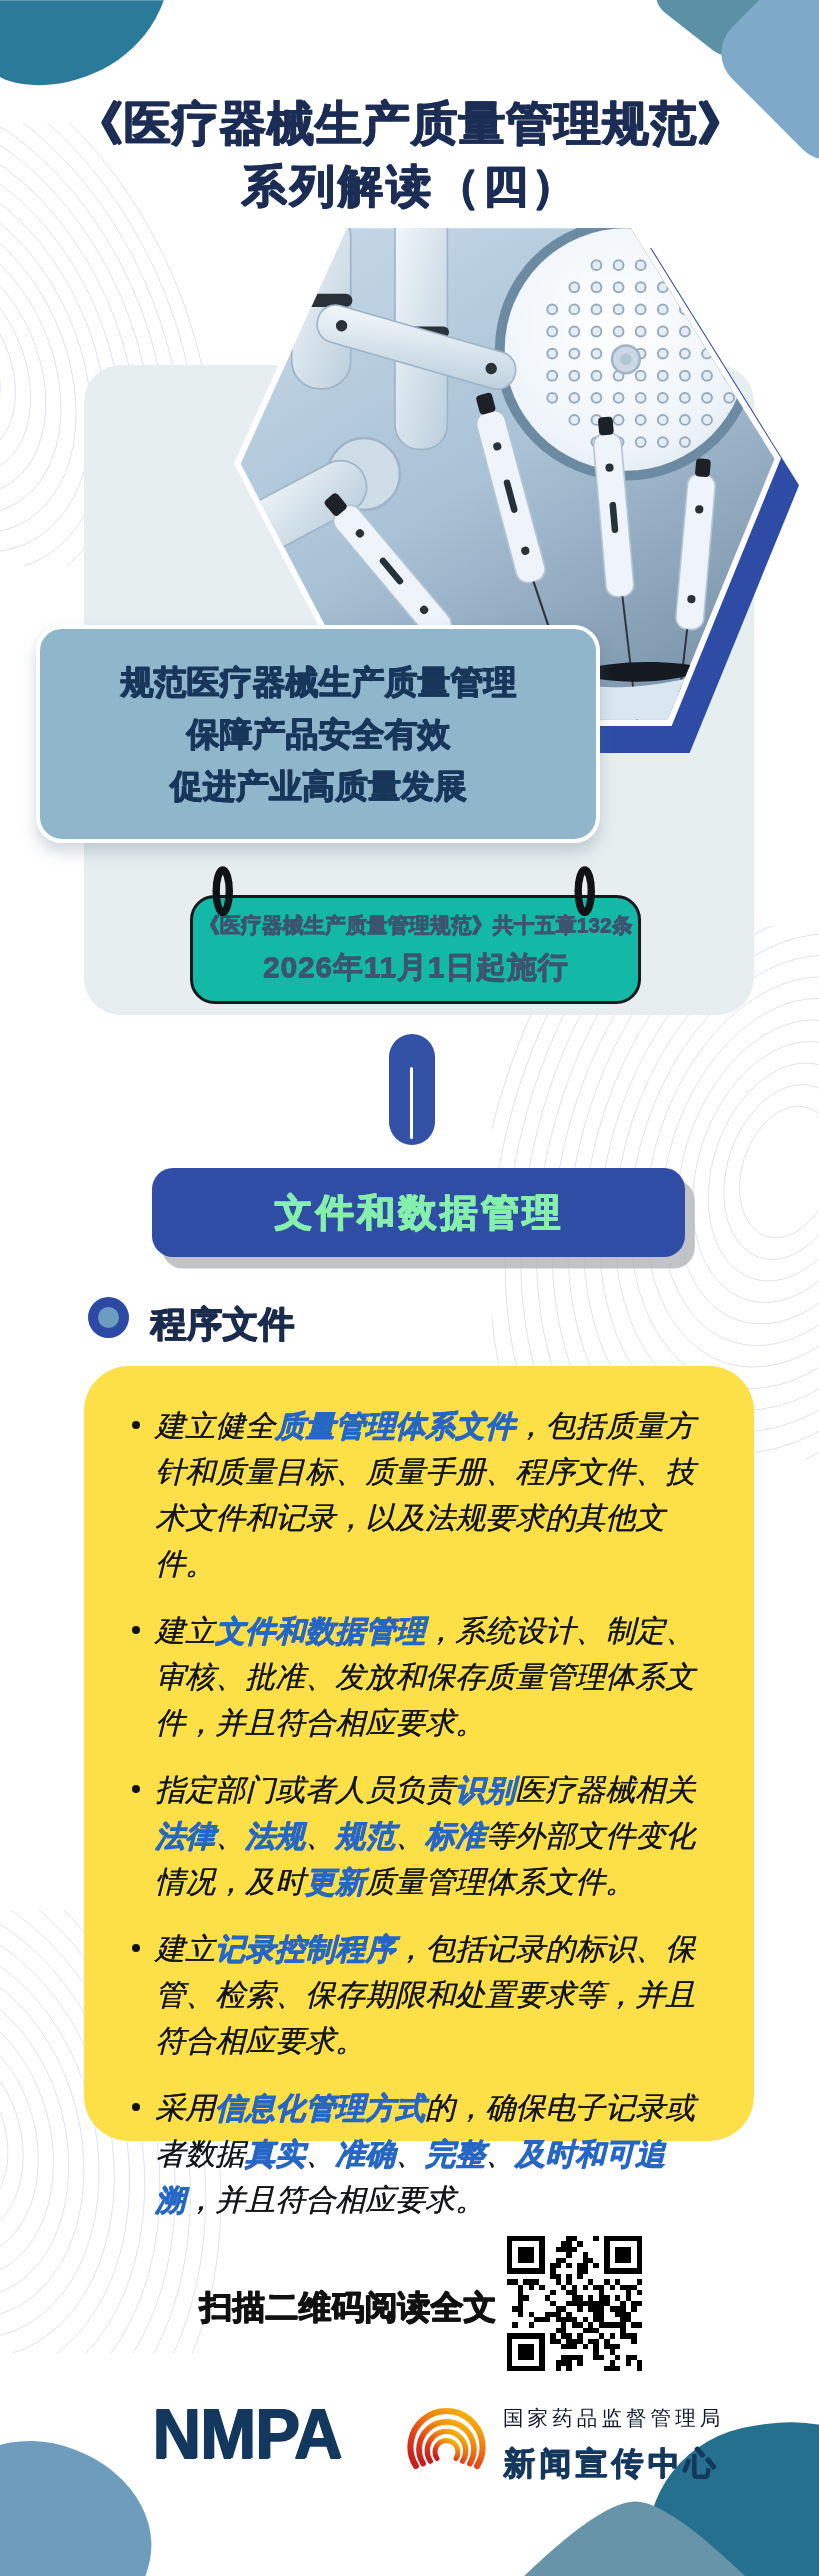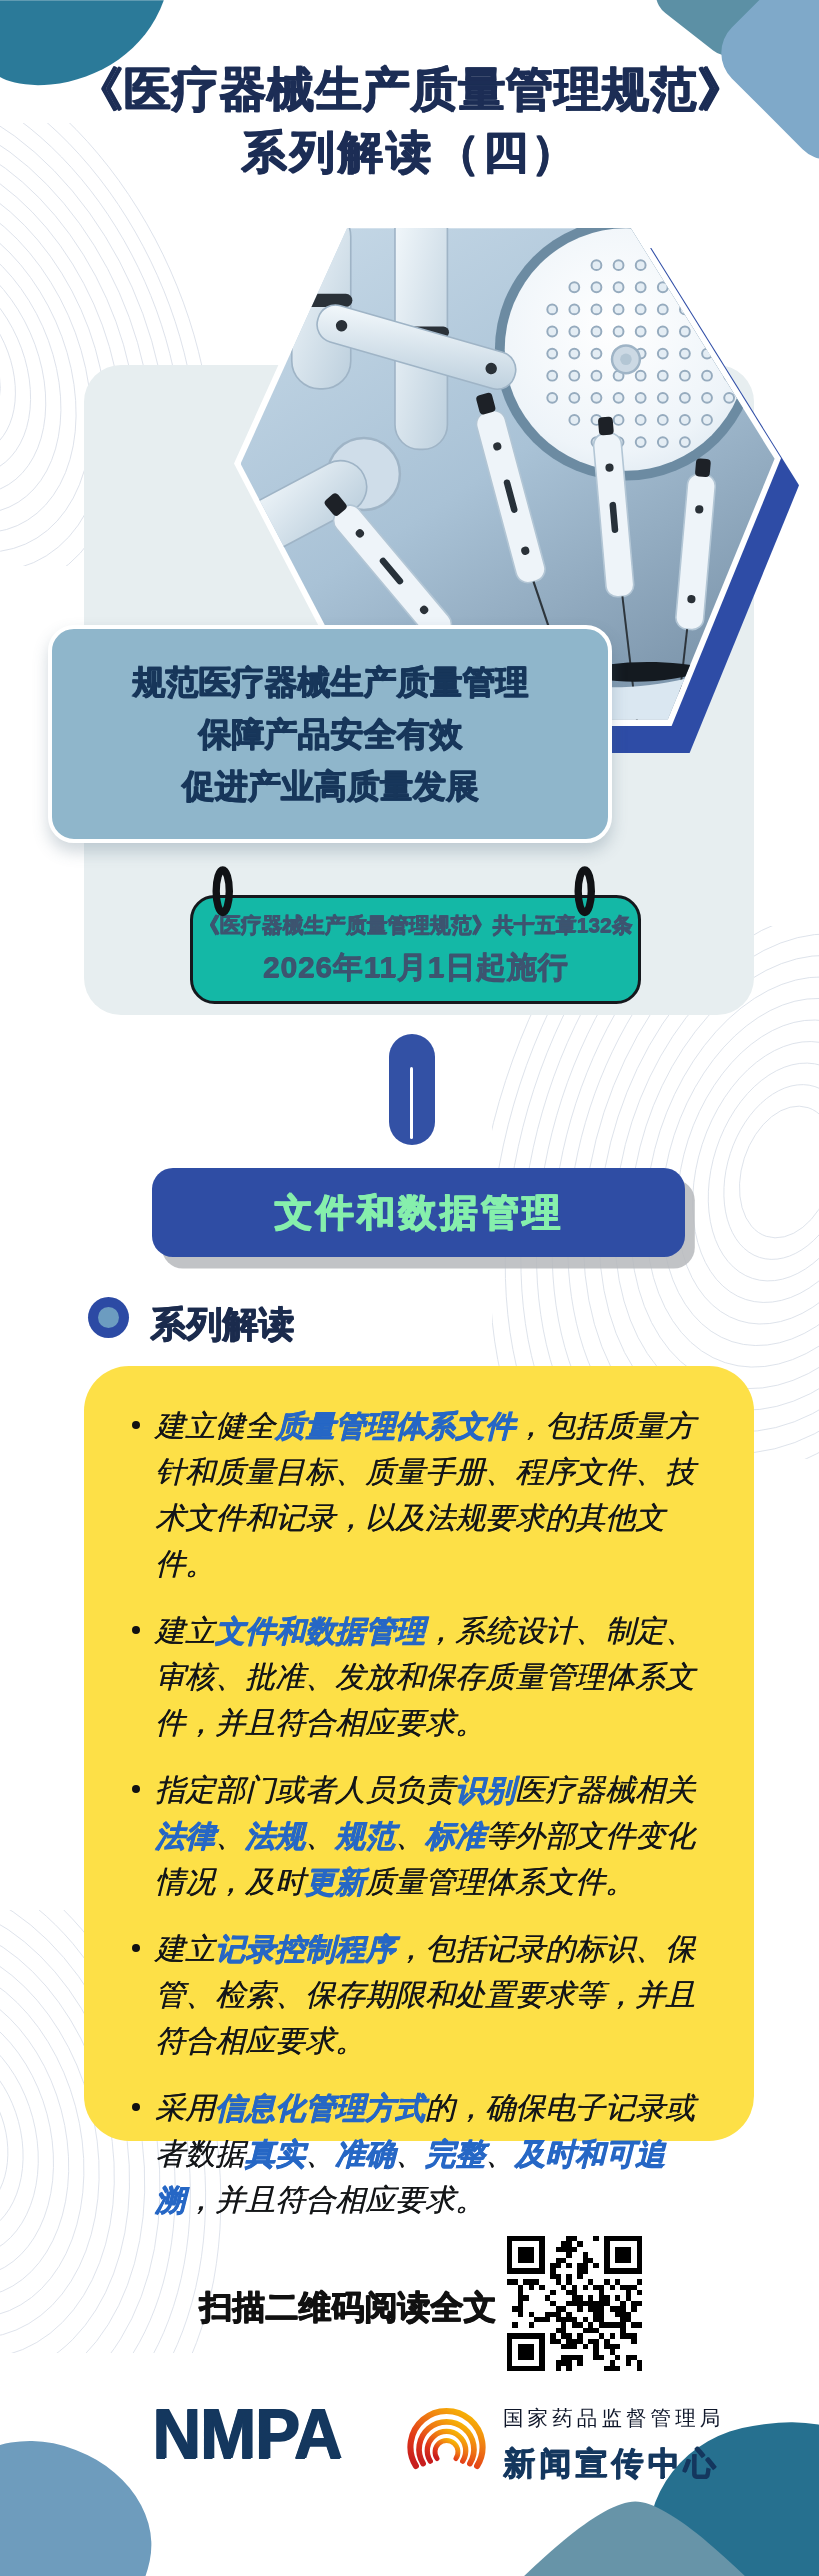--- a/index.html
+++ b/index.html
@@ -14,36 +14,36 @@
   .shape-diamond{left:742px;top:-33px;width:172px;height:172px;border-radius:36px;
     background:#7FA9C9;transform:rotate(45deg);z-index:1;}
   .blob-bl{left:-78px;top:2442px;width:228px;height:211px;background:#6E9CBD;
     border-radius:48% 52% 46% 54% / 50% 45% 55% 50%;transform:rotate(12deg);z-index:1;}
   .blob-br{left:646px;top:2423px;width:270px;height:213px;background:#26708F;
     border-radius:45% 50% 40% 55% / 55% 48% 52% 45%;transform:rotate(-8deg);z-index:1;}
   .fan{z-index:1;opacity:.65;}
   
   .title{left:0;top:59px;width:820px;text-align:center;z-index:3;color:#1C2D55;}
   .title .l1{font-size:47px;font-weight:900;letter-spacing:0.8px;line-height:59px;
-    text-shadow:1.2px 0 0,0 1.2px 0,1.2px 1.2px 0;}
+    text-shadow:1.2px 0 0,0 1.2px 0,1.2px 1.2px 0;margin-top:34px;}
   .title .l2{font-size:45px;font-weight:900;letter-spacing:3.3px;line-height:57px;margin-top:4.9px;
     text-shadow:1.2px 0 0,0 1.2px 0,1.2px 1.2px 0;}
   
   .panel1{left:84px;top:365px;width:670px;height:650px;background:#E7EEF0;border-radius:37px;z-index:2;}
   .panel2{left:84px;top:1366px;width:670px;height:775px;background:#fde047;border-radius:45px;z-index:2;
     box-sizing:border-box;padding:37px 43px 0 48px;font-style:italic;}
   
   .hex-shadow{left:252px;top:248px;width:547px;height:505px;background:#2E4CA6;z-index:3;
     clip-path:polygon(20% 0%,73% 0%,100% 47%,80% 100%,25% 100%,0% 48%);}
   .hex{left:234px;top:221px;width:547px;height:505px;background:#ffffff;z-index:4;
     clip-path:polygon(20% 0%,73% 0%,100% 47%,80% 100%,25% 100%,0% 48%);}
   .hex svg{position:absolute;left:6.6px;top:6.6px;width:534px;height:492px;
     clip-path:polygon(20% 0%,73% 0%,100% 47%,80% 100%,25% 100%,0% 48%);}
   
-  .intro{left:48px;top:625px;width:564px;height:218px;box-sizing:border-box;background:#8FB6CB;
+  .intro{left:36px;top:625px;width:564px;height:218px;box-sizing:border-box;background:#8FB6CB;
     border:4.9px solid #ffffff;border-radius:26px;z-index:5;color:#17365A;
     display:flex;flex-direction:column;justify-content:center;align-items:center;
     box-shadow:0 8.2px 14.8px rgba(70,100,120,.25);}
   .intro div{font-size:33px;font-weight:900;line-height:52px;
     text-shadow:1.1px 0 0,0 1.1px 0,1.1px 1.1px 0;}
   
   .sign{left:190px;top:895px;width:451px;height:109px;box-sizing:border-box;background:#14b8a6;
     border:3.3px solid #15181D;border-radius:24.6px;z-index:5;color:#3D5470;
     display:flex;flex-direction:column;justify-content:center;align-items:center;gap:7.4px;}
   .sign .s1{font-size:21px;font-weight:800;text-shadow:0.7px 0 0,0 0.7px 0;}
@@ -332,21 +332,21 @@
     <div class="s2">2026年11月1日起施行</div>
   </div>
 
   <div class="abs capsule"></div>
 
   <div class="abs section-btn">
     <span>文件和数据管理</span>
   </div>
 
   <div class="abs subhead-ic"></div>
-  <div class="abs subhead">系列解读</div>
+  <div class="abs subhead">程序文件</div>
 
   <div class="abs panel2">
     <ul class="bullets">
         <li class="bullet">
           <span class="dot"></span>
           <p><span>建立健全</span><span class="hl">质量管理体系文件</span><span>，包括质量方针和质量目标、质量手册、程序文件、技术文件和记录，以及法规要求的其他文件。</span></p>
         </li>
         <li class="bullet">
           <span class="dot"></span>
           <p><span>建立</span><span class="hl">文件和数据管理</span><span>，系统设计、制定、审核、批准、发放和保存质量管理体系文件，并且符合相应要求。</span></p>

